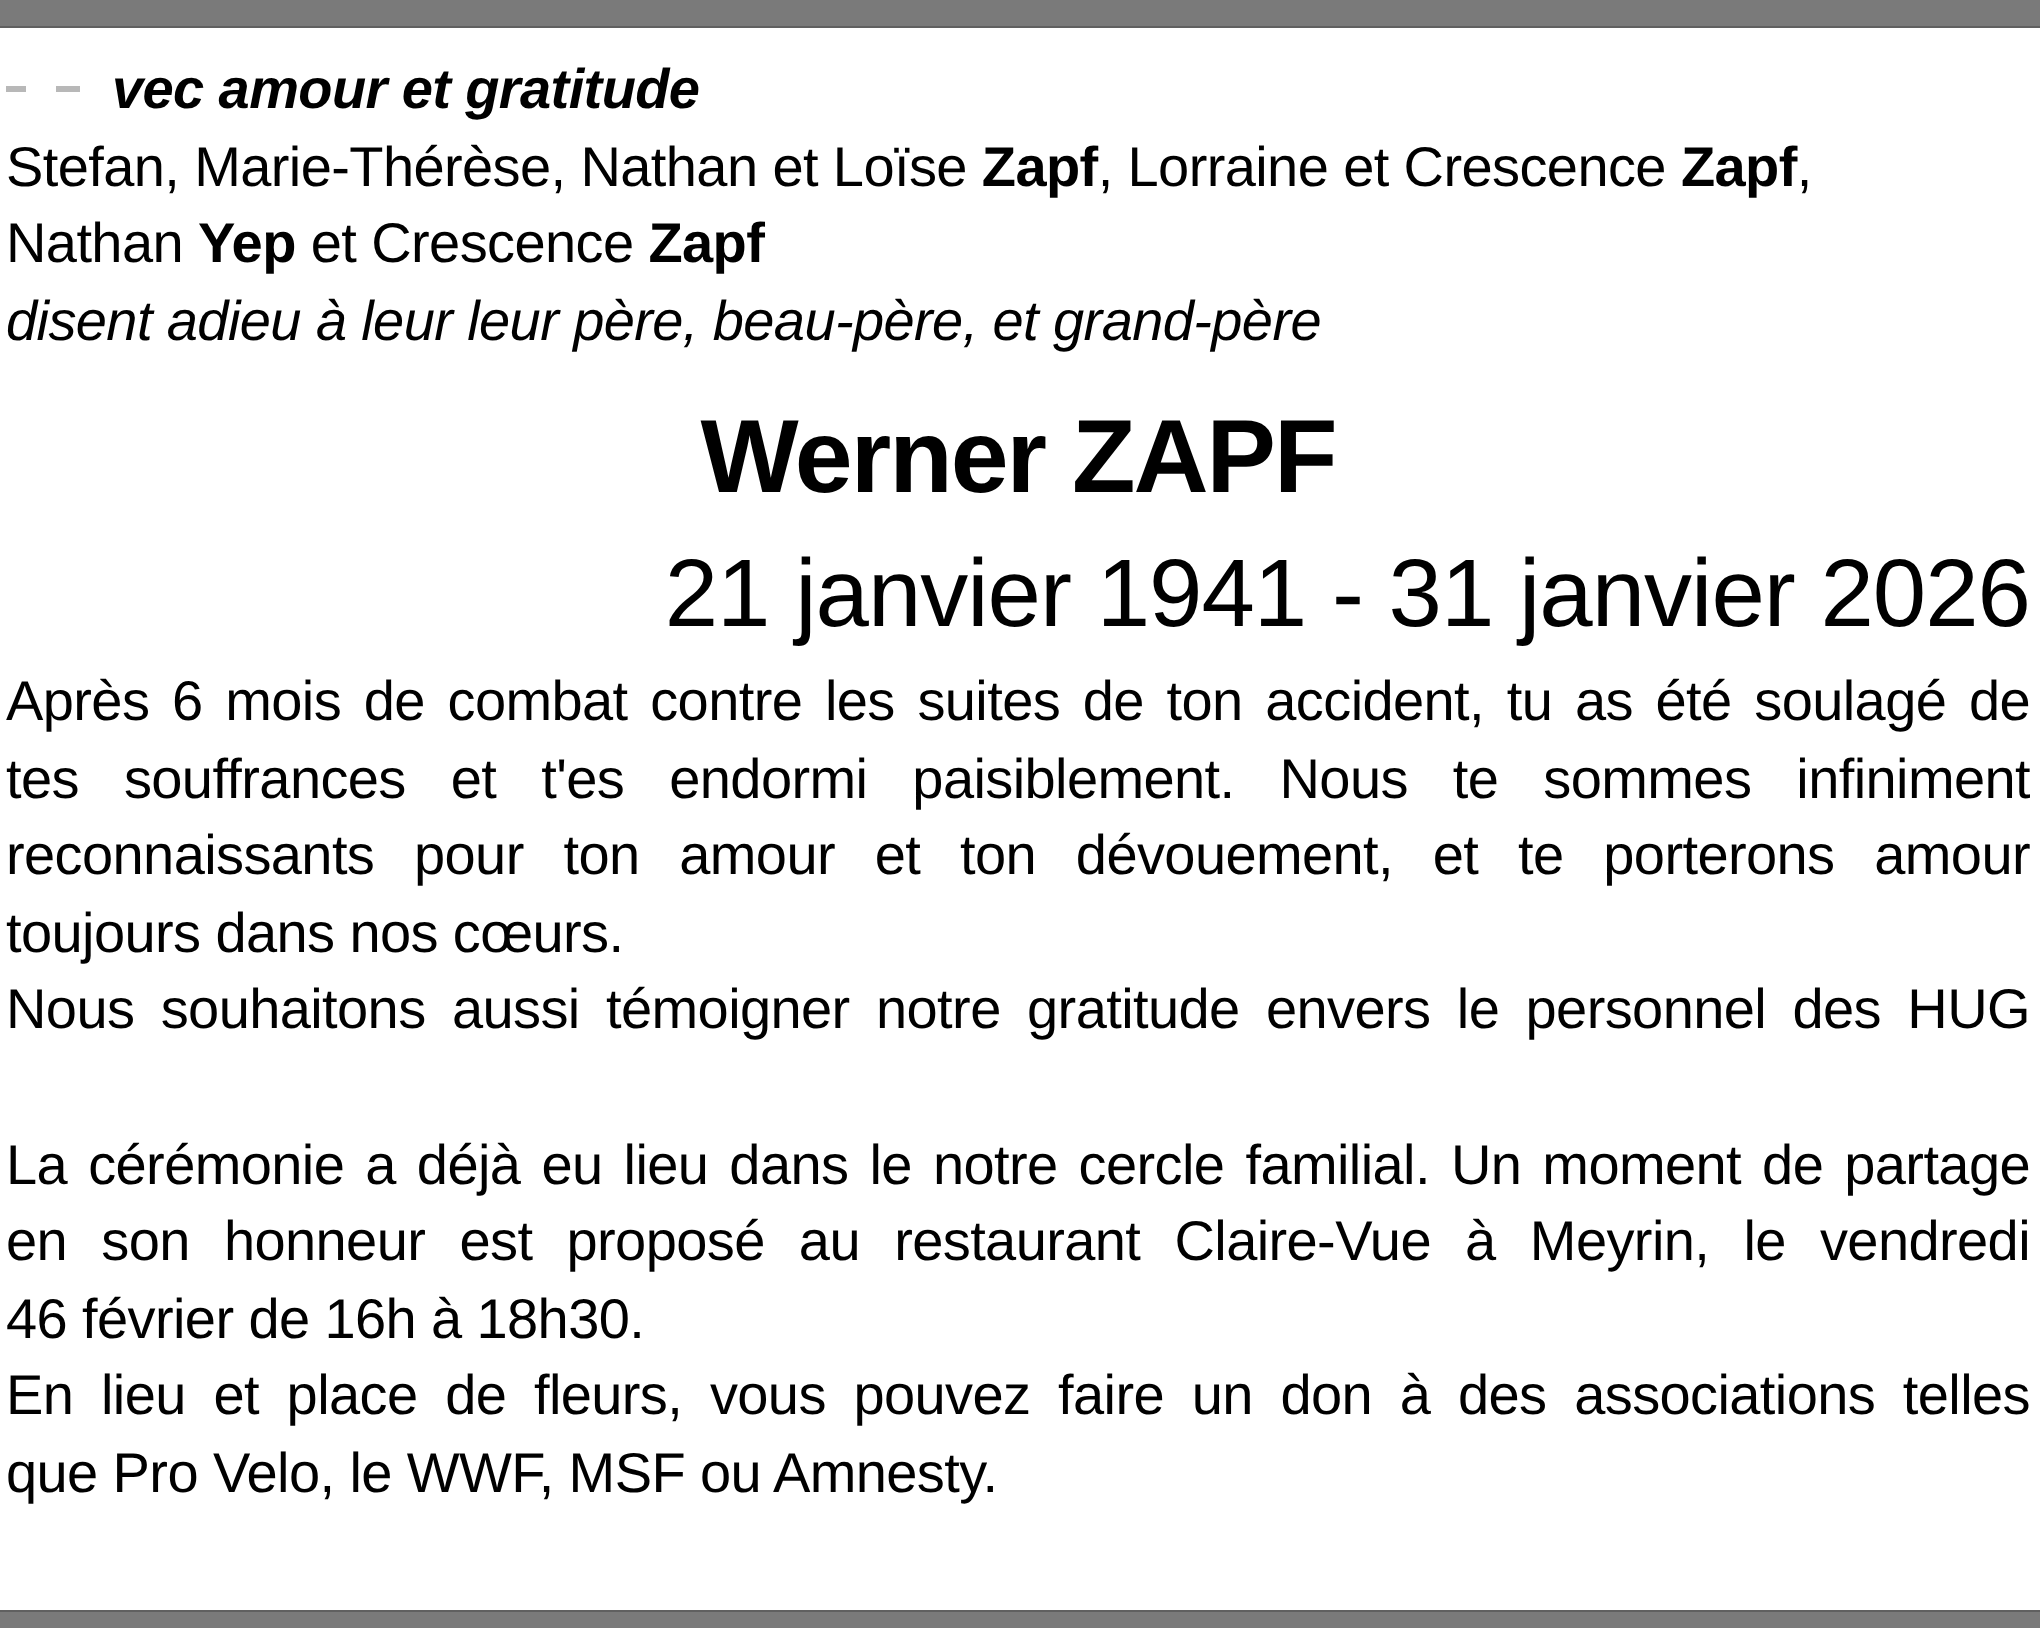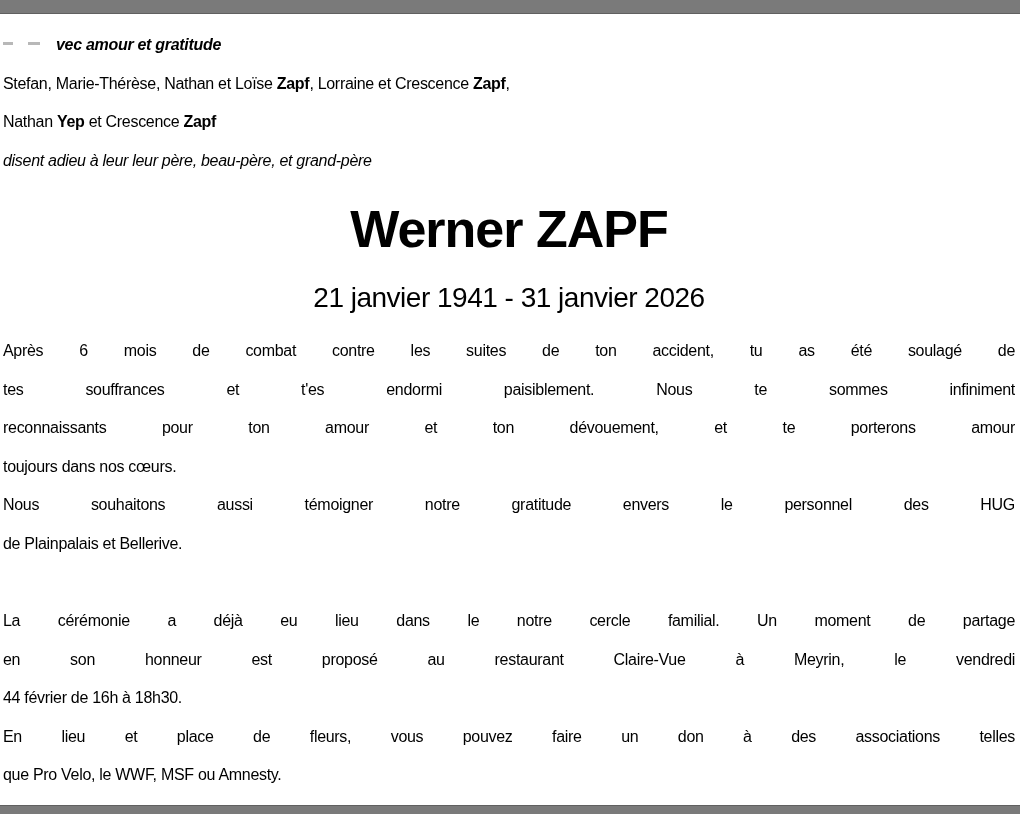--- a/index.html
+++ b/index.html
@@ -18,21 +18,21 @@
   }
   .bottom-bar {
     position: absolute;
     left: 0; right: 0; bottom: 0;
     height: 9px;
     background: #7a7a7a;
     border-top: 1px solid #606060;
   }
   .content { padding: 12px 5px 0 3px; }
   .txt {
-    font-size: 16px;
+    font-size: 28px;
     line-height: 38.5px;
     letter-spacing: -0.3px;
     white-space: normal;
   }
   .j {
     text-align: justify;
     text-align-last: justify;
     height: 38.5px;
     overflow: hidden;
   }
@@ -52,23 +52,23 @@
     margin-top: 18px;
     font-size: 52px;
     line-height: 62px;
     font-weight: 700;
     letter-spacing: -1px;
     text-align: center;
   }
   .life-dates {
     margin-top: 14px;
     margin-bottom: 10px;
-    font-size: 28px;
+    font-size: 48px;
     line-height: 48px;
-    text-align: center;
+    text-align: right;
     letter-spacing: -0.5px;
   }
   .para-gap { margin-top: 39px; }
 </style>
 </head>
 <body>
 
 <div class="top-bar"></div>
 
 <div class="content">
@@ -87,27 +87,26 @@
 
   <div>
     <div class="txt j">Après 6 mois de combat contre les suites de ton accident, tu as été soulagé de</div>
     <div class="txt j">tes souffrances et t'es endormi paisiblement. Nous te sommes infiniment</div>
     <div class="txt j">reconnaissants pour ton amour et ton dévouement, et te porterons amour</div>
     <div class="txt">toujours dans nos cœurs.</div>
   </div>
 
   <div>
     <div class="txt j">Nous souhaitons aussi témoigner notre gratitude envers le personnel des HUG</div>
-    <div class="txt">de Plainpalais et Bellerive.</div>
   </div>
 
   <div class="para-gap">
     <div class="txt j">La cérémonie a déjà eu lieu dans le notre cercle familial. Un moment de partage</div>
     <div class="txt j">en son honneur est proposé au restaurant Claire-Vue à Meyrin, le vendredi</div>
-    <div class="txt">44 février de 16h à 18h30.</div>
+    <div class="txt">46 février de 16h à 18h30.</div>
   </div>
 
   <div>
     <div class="txt j">En lieu et place de fleurs, vous pouvez faire un don à des associations telles</div>
     <div class="txt">que Pro Velo, le WWF, MSF ou Amnesty.</div>
   </div>
 
 </div>
 
 <div class="bottom-bar"></div>

